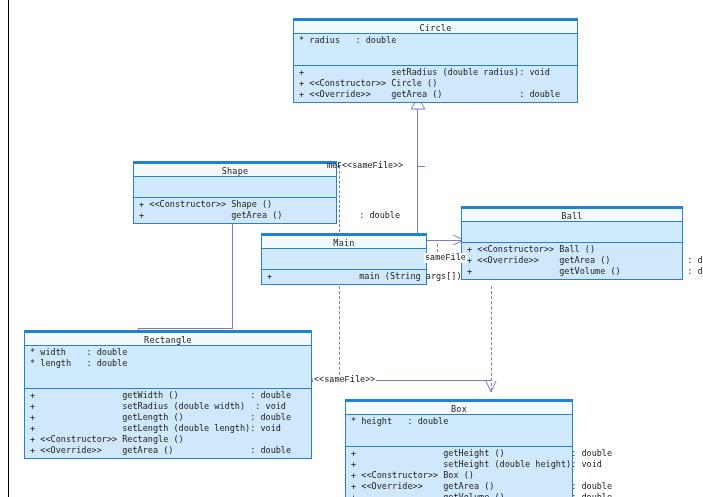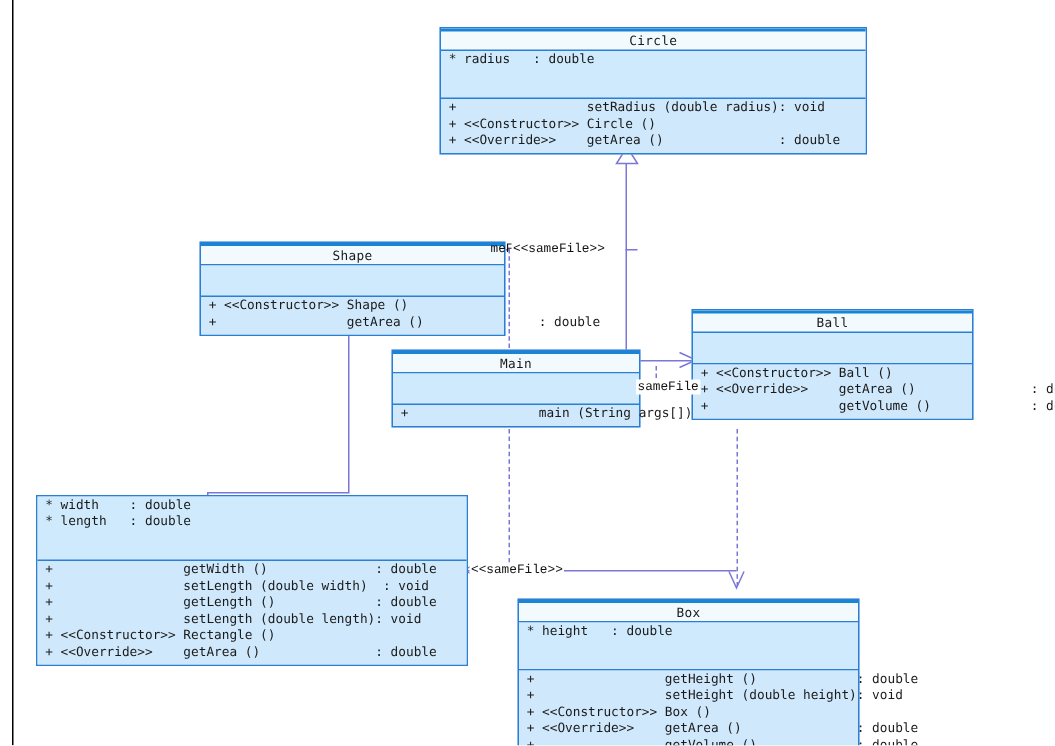--- a/index.html
+++ b/index.html
@@ -189,38 +189,39 @@
   </div>
 
   <div class="uml-class" style="left:261px; top:233px; width:166px;">
     <div class="uml-title">Main</div>
     <div class="uml-attrs empty"></div>
     <div class="uml-ops">
         <span class="row"> +                 main (String args[])     : void</span>
       </div>
   </div>
 
-  <div class="uml-class" style="left:461px; top:206px; width:188px;">
+  <div class="uml-class" style="left:461px; top:206px; width:222px;">
     <div class="uml-title">Ball</div>
     <div class="uml-attrs empty"></div>
     <div class="uml-ops">
         <span class="row"> + &lt;&lt;Constructor&gt;&gt; Ball ()                  </span>
         <span class="row"> + &lt;&lt;Override&gt;&gt;    getArea ()               : double</span>
         <span class="row"> +                 getVolume ()             : double</span>
       </div>
   </div>
 
   <div class="uml-class" style="left:24px; top:330px; width:288px;">
+    <div class="uml-title">Rectangle</div>
     <div class="uml-attrs">
         <span class="row"> * width    : double</span>
         <span class="row"> * length   : double</span>
       </div>
     <div class="uml-ops">
         <span class="row"> +                 getWidth ()              : double</span>
-        <span class="row"> +                 setLength (double width)  : void</span>
+        <span class="row"> +                 setRadius (double width)  : void</span>
         <span class="row"> +                 getLength ()             : double</span>
         <span class="row"> +                 setLength (double length): void</span>
         <span class="row"> + &lt;&lt;Constructor&gt;&gt; Rectangle ()             </span>
         <span class="row"> + &lt;&lt;Override&gt;&gt;    getArea ()               : double</span>
       </div>
   </div>
 
   <div class="uml-class" style="left:345px; top:399px; width:228px;">
     <div class="uml-title">Box</div>
     <div class="uml-attrs">

